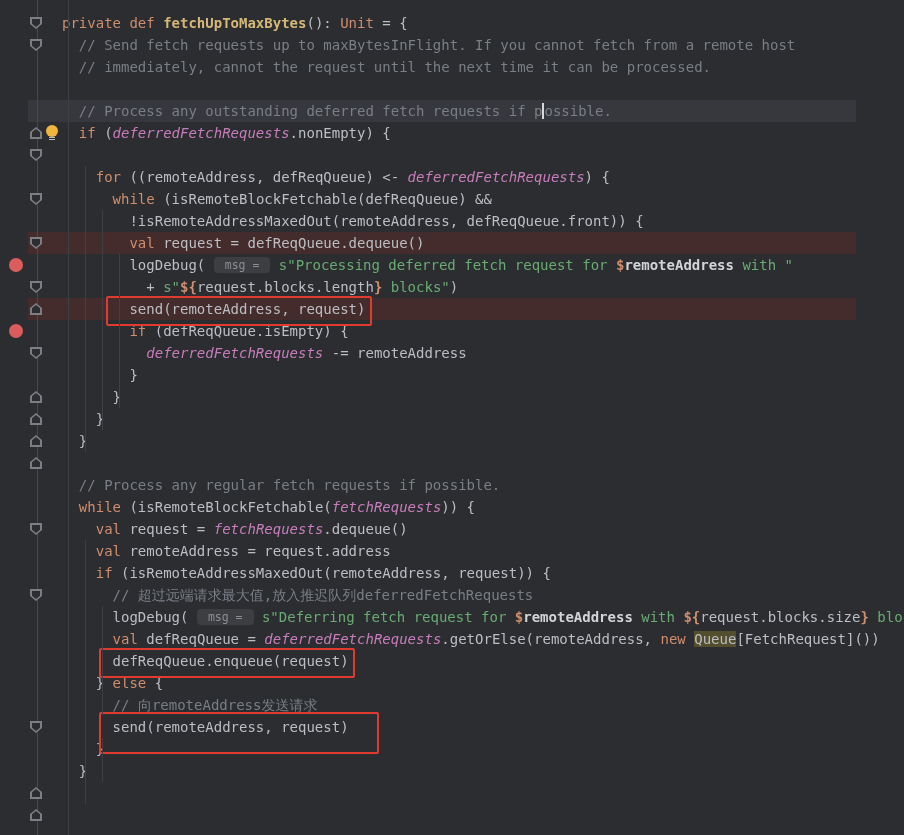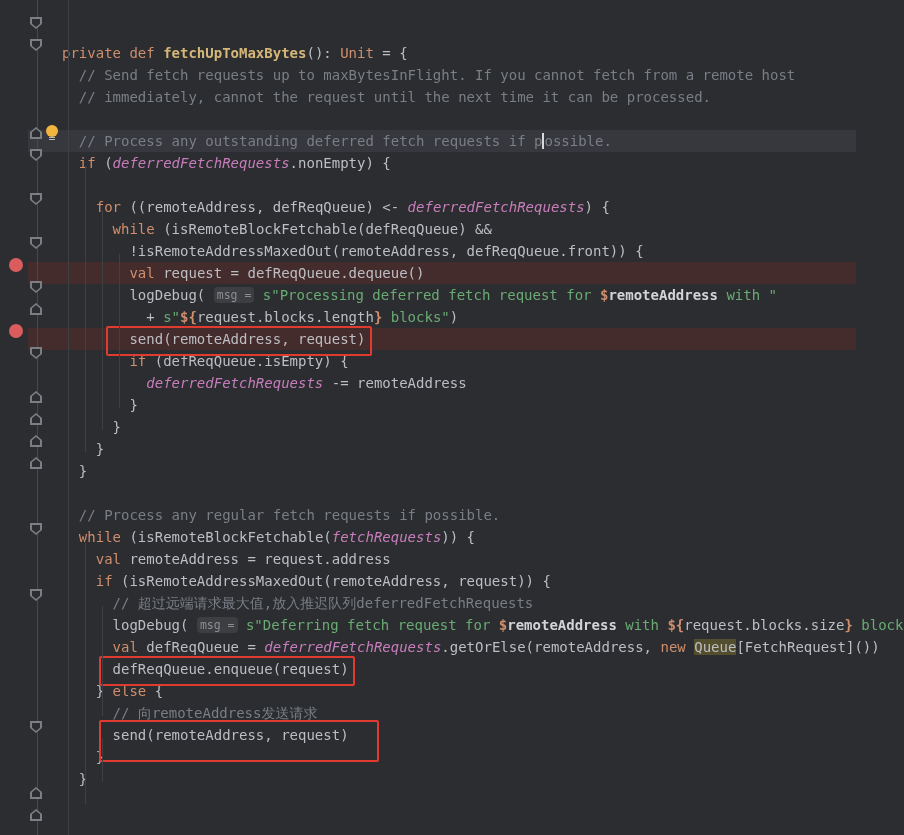--- a/index.html
+++ b/index.html
@@ -9,36 +9,36 @@
     --guide:#3d4045; --foldline:#47494e; --marker:#7b7e83; --olive:#534e2d;
   }
   html,body{margin:0;padding:0;background:var(--bg);}
   #screen{
     position:relative; width:904px; height:835px; overflow:hidden;
     background:var(--bg);
     font-family:"DejaVu Sans Mono","Liberation Mono",monospace;
     font-size:14px; color:var(--fg);
   }
   
-  #code{position:absolute;left:0;top:12px;width:856px;z-index:1;margin-top:30px;}
+  #code{position:absolute;left:0;top:12px;width:856px;z-index:1;}
   .line{position:relative;height:22px;line-height:22px;white-space:pre;margin-left:28px;padding-left:34px;}
   .hl-current{background:var(--curline);}
   .hl-bp{background:var(--bpband);}
   .sg-kw{color:var(--kw);}
   .sg-fn{color:var(--fn);font-weight:bold;}
   .sg-field{color:var(--field);font-style:italic;}
   .sg-str{color:var(--str);}
   .sg-interp{color:var(--kw);font-weight:bold;}
   .sg-varb{color:#d2d4d8;font-weight:bold;}
   .sg-txt{color:var(--fg);}
   .sg-cmt{color:var(--cmt);}
   .sg-cmtu{color:var(--cmt);text-underline-offset:3px;}
   .sg-hlq{background:var(--olive);color:var(--fg);text-align:right;}
   .sg-hint{display:inline-block;background:var(--hintbg);color:var(--hintfg);
-    border-radius:4px;padding:0 3px;font-size:11.5px;line-height:16px;vertical-align:1px;}
+    border-radius:4px;padding:0 11px;font-size:11.5px;line-height:16px;vertical-align:1px;}
   .sg-caret{display:inline-block;width:0;border-left:2px solid #d6d8dc;height:16px;vertical-align:-3px;}
   .ann{position:absolute;border:2.5px solid var(--ann);border-radius:2px;z-index:6;pointer-events:none;}
   
   #overlay{position:absolute;inset:0;z-index:4;pointer-events:none;}
   .vline{position:absolute;width:1px;}
   .guide{background:var(--guide);}
   .foldline{background:var(--foldline);}
   .dot{position:absolute;width:14px;height:14px;border-radius:50%;background:var(--dot);pointer-events:auto;}
   .fold{position:absolute;width:12px;height:12px;background:var(--marker);pointer-events:auto;
     clip-path:polygon(0 0,100% 0,100% 58%,50% 100%,0 58%);}
@@ -71,20 +71,21 @@
       <div class="line hl-bp"><span><span class="sg-txt">        </span><span class="sg-txt">send(remoteAddress, request)</span></span><div class="ann" style="left: 78px; top: -2px; width: 262px; height: 26px;"></div></div>
       <div class="line"><span><span class="sg-txt">        </span><span class="sg-kw">if</span><span class="sg-txt"> (defReqQueue.isEmpty) {</span></span></div>
       <div class="line"><span><span class="sg-txt">          </span><span class="sg-field">deferredFetchRequests</span><span class="sg-txt"> -= remoteAddress</span></span></div>
       <div class="line"><span><span class="sg-txt">        </span><span class="sg-txt">}</span></span></div>
       <div class="line"><span><span class="sg-txt">      </span><span class="sg-txt">}</span></span></div>
       <div class="line"><span><span class="sg-txt">    </span><span class="sg-txt">}</span></span></div>
       <div class="line"><span><span class="sg-txt">  </span><span class="sg-txt">}</span></span></div>
       <div class="line"><span><span class="sg-txt"></span></span></div>
       <div class="line"><span><span class="sg-txt">  </span><span class="sg-cmt">// Process any regular fetch requests if possible.</span></span></div>
       <div class="line"><span><span class="sg-txt">  </span><span class="sg-kw">while</span><span class="sg-txt"> (isRemoteBlockFetchable(</span><span class="sg-field">fetchRequests</span><span class="sg-txt">)) {</span></span></div>
+      <div class="line"><span><span class="sg-txt">    </span><span class="sg-kw">val</span><span class="sg-txt"> request = </span><span class="sg-field">fetchRequests</span><span class="sg-txt">.dequeue()</span></span></div>
       <div class="line"><span><span class="sg-txt">    </span><span class="sg-kw">val</span><span class="sg-txt"> remoteAddress = request.address</span></span></div>
       <div class="line"><span><span class="sg-txt">    </span><span class="sg-kw">if</span><span class="sg-txt"> (isRemoteAddressMaxedOut(remoteAddress, request)) {</span></span></div>
       <div class="line"><span><span class="sg-txt">      </span><span class="sg-cmt">// 超过远端请求最大值,放入推迟队列deferredFetchRequests</span></span></div>
       <div class="line"><span><span class="sg-txt">      </span><span class="sg-txt">logDebug( </span><span class="sg-hint">msg =</span><span class="sg-txt"> </span><span class="sg-str">s"Deferring fetch request for </span><span class="sg-interp">$</span><span class="sg-varb">remoteAddress</span><span class="sg-str"> with </span><span class="sg-interp">${</span><span class="sg-txt">request.blocks.size</span><span class="sg-interp">}</span><span class="sg-str"> blocks"</span></span></div>
       <div class="line"><span><span class="sg-txt">      </span><span class="sg-kw">val</span><span class="sg-txt"> defReqQueue = </span><span class="sg-field">deferredFetchRequests</span><span class="sg-txt">.getOrElse(remoteAddress, </span><span class="sg-kw">new</span><span class="sg-txt"> </span><span class="sg-hlq">Queue</span><span class="sg-txt">[FetchRequest]())</span></span></div>
       <div class="line"><span><span class="sg-txt">      </span><span class="sg-txt">defReqQueue.enqueue(request)</span></span><div class="ann" style="left: 71px; top: -2px; width: 252px; height: 26px;"></div></div>
       <div class="line"><span><span class="sg-txt">    </span><span class="sg-txt">} </span><span class="sg-kw">else</span><span class="sg-txt"> {</span></span></div>
       <div class="line"><span><span class="sg-txt">      </span><span class="sg-cmt">// </span><span class="sg-cmtu">向remoteAddress发送请求</span></span></div>
       <div class="line"><span><span class="sg-txt">      </span><span class="sg-txt">send(remoteAddress, request)</span></span><div class="ann" style="left: 71px; top: -4px; width: 276px; height: 38px;"></div></div>
       <div class="line"><span><span class="sg-txt">    </span><span class="sg-txt">}</span></span></div>

